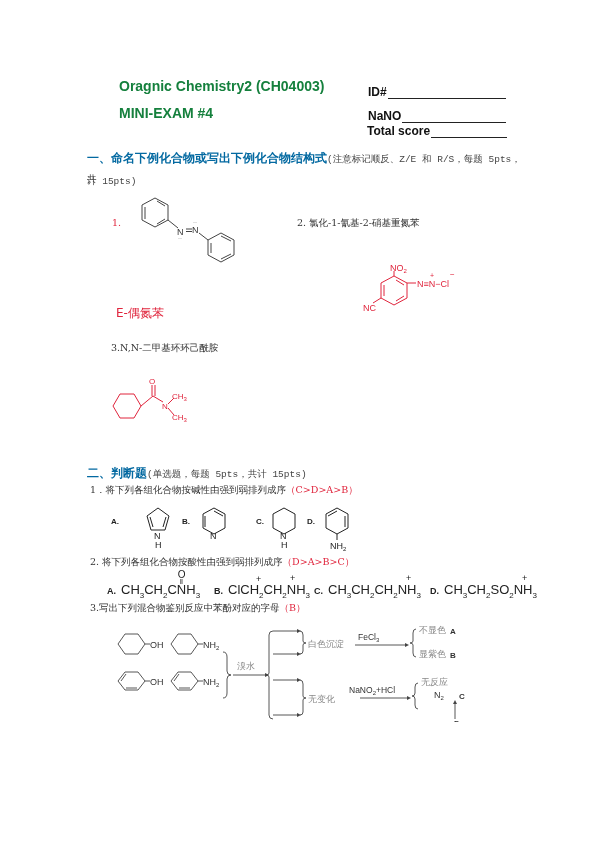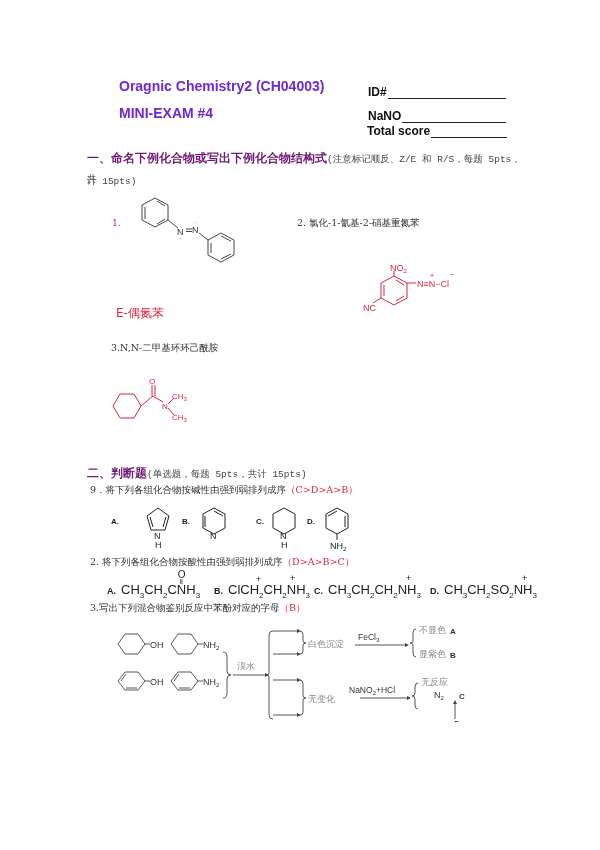--- a/index.html
+++ b/index.html
@@ -1,22 +1,22 @@
 <!DOCTYPE html>
 <html><head>
 <meta charset="utf-8">
 <style>
   html, body { margin:0; padding:0; background:#ffffff; }
   body { width:600px; height:850px; position:relative; overflow:hidden;
          font-family:"DejaVu Serif", serif; color:#222; }
   .abs { position:absolute; }
-  .hdr { font-family:"Liberation Sans", sans-serif; font-weight:bold; font-size:14px; color:#6d28d9; }
+  .hdr { font-family:"Liberation Sans", sans-serif; font-weight:bold; font-size:14px; color:#15803d; }
   .field { font-family:"Liberation Sans", sans-serif; font-weight:bold; font-size:12px; color:#111; display:flex; align-items:flex-end; }
   .field .line { display:inline-block; border-bottom:1px solid #222; height:10px; margin-left:1px; }
-  .sec { font-family:"DejaVu Sans", sans-serif; font-weight:bold; font-size:12px; color:#701a75; }
+  .sec { font-family:"DejaVu Sans", sans-serif; font-weight:bold; font-size:12px; color:#0369a1; }
   .note { font-family:Liberation Mono, monospace; font-weight:normal; font-size:9.5px; color:#444; }
   .q { font-family:"DejaVu Serif", serif; font-size:9.5px; color:#333; }
   .red { color:#e0243c; }
   .chemred { color:#e0243c; }
   svg text { font-family:"Liberation Sans", sans-serif; }
   .opt { font-family:"Liberation Sans", sans-serif; font-size:13px; color:#222; }
   .opt b { font-size:9px; margin-right:5px; }
   .opt sub { font-size:8px; }
 </style>
 </head>
@@ -106,21 +106,21 @@
   <text x="54" y="35" font-size="8" fill="#e0243c">N</text>
   <text x="64" y="25" font-size="8" fill="#e0243c">CH<tspan font-size="6" dy="2">3</tspan></text>
   <text x="64" y="46" font-size="8" fill="#e0243c">CH<tspan font-size="6" dy="2">3</tspan></text>
 </svg>
 
 <div class="abs" style="left:87px;top:462px;">
   <span class="sec">二、判断题</span><span class="note">(单选题，每题 5pts，共计 15pts)</span>
 </div>
 
 <div class="abs q" style="left:90px;top:484px;">
-  <span>9．将下列各组化合物按碱性由强到弱排列成序</span><span class="red">（C&gt;D&gt;A&gt;B）</span>
+  <span>1．将下列各组化合物按碱性由强到弱排列成序</span><span class="red">（C&gt;D&gt;A&gt;B）</span>
 </div>
 <svg class="abs" style="left:108px;top:502px;" width="275" height="52" viewBox="0 0 275 52">
   <g font-size="8" font-weight="bold" fill="#222">
     <text x="3" y="22">A.</text>
       <text x="74" y="22">B.</text>
       <text x="148" y="22">C.</text>
       <text x="199" y="22">D.</text>
   </g>
   <g stroke="#222" stroke-width="1" fill="none">
 

